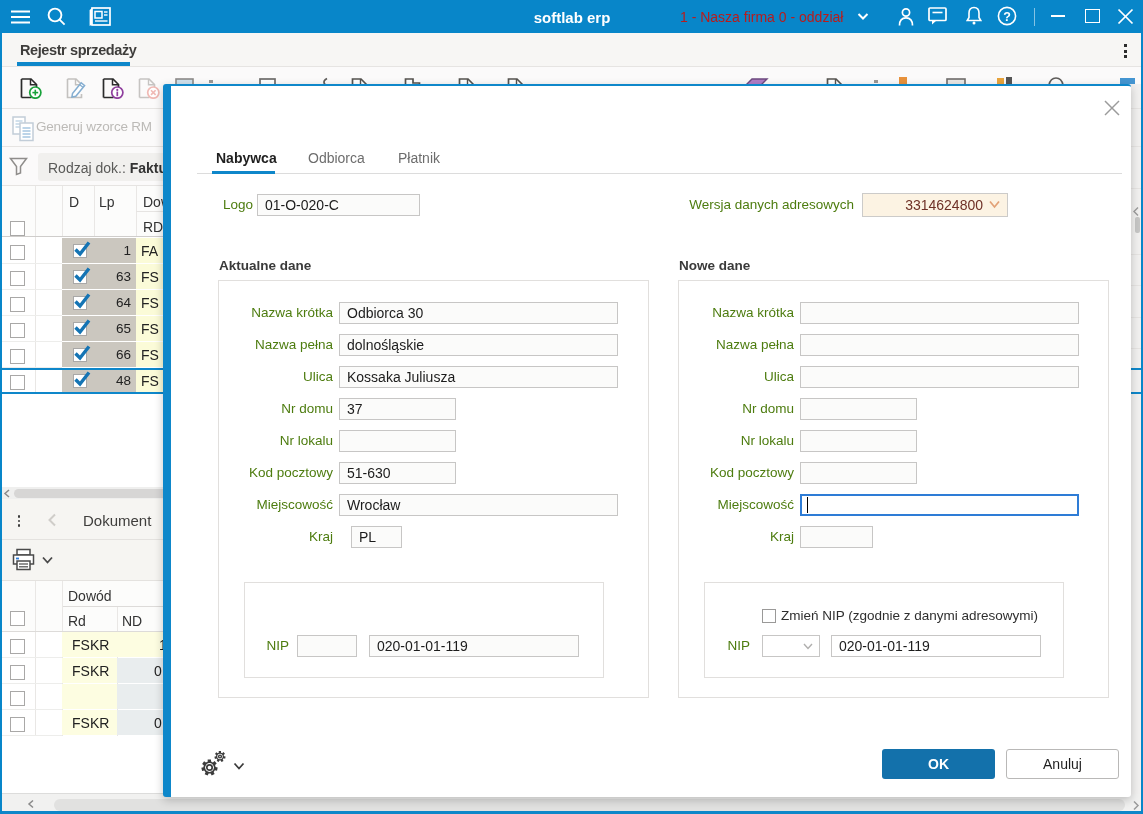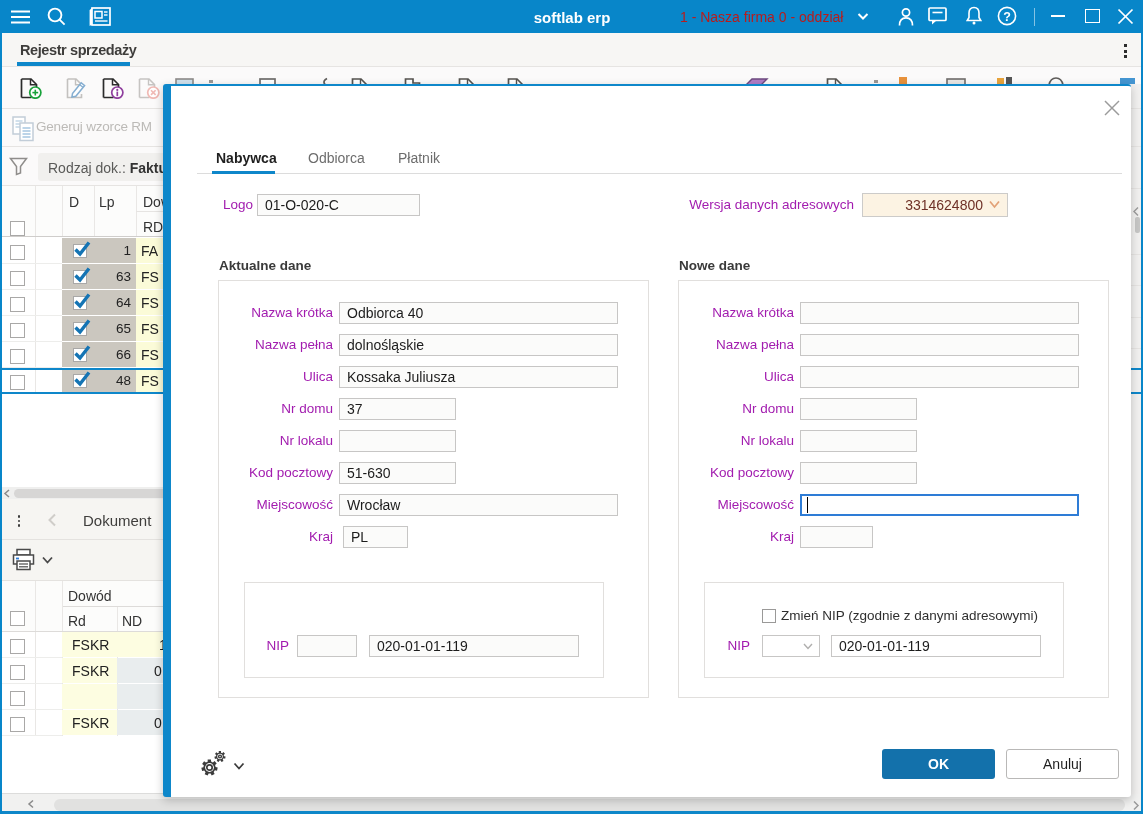--- a/index.html
+++ b/index.html
@@ -1,17 +1,17 @@
 <!DOCTYPE html>
 <html><head><meta charset="utf-8">
 <style>
 html,body{margin:0;padding:0;background:#fff}
 #app{position:relative;width:1143px;height:814px;overflow:hidden;font-family:"Liberation Sans",sans-serif;background:#fff}
 .abs{position:absolute}
-.lbl{position:absolute;font-size:13.5px;color:#a21caf;text-align:right;line-height:22px;white-space:nowrap}
+.lbl{position:absolute;font-size:13.5px;color:#4d7c0f;text-align:right;line-height:22px;white-space:nowrap}
 .inp{position:absolute;height:22px;background:#fbfbfa;border:1px solid #c7c6c5;box-sizing:border-box;font-size:14px;color:#1c1c1c;line-height:20px;padding:0 0 0 7px;white-space:nowrap;overflow:hidden}
 .gb{position:absolute;border:1px solid #e1dfdd}
 .cb{position:absolute;width:15px;height:15px;background:#fff;border:1px solid #a9a8a7;box-sizing:border-box}
 .cb2{position:absolute;width:14px;height:14px;background:#fff;border:1px solid #a9a8a7;box-sizing:border-box}
 .hl{position:absolute;height:1px;background:#e6e4e2}
 .vl{position:absolute;width:1px;background:#e9e7e5}
 .num{position:absolute;font-size:13.5px;color:#222;text-align:right;line-height:26px}
 .rdtxt{position:absolute;font-size:14px;color:#222;line-height:26px}
 .hdrtxt{position:absolute;font-size:14px;color:#333;line-height:22px}
 </style></head>
@@ -407,21 +407,21 @@
   <svg class="abs" style="left:818px;top:114px" width="11" height="9" viewBox="0 0 11 9">
         <path d="M1 1.5 L5.5 7 L10 1.5" stroke="#e2a176" stroke-width="1.7" fill="none"></path>
       </svg>
 
   <div class="abs" style="left:48px;top:172px;font-size:13.5px;font-weight:700;color:#3a3a3a">Aktualne dane</div>
   <div class="gb" style="left:47px;top:194px;width:429px;height:416px"></div>
   <div class="abs" style="left:508px;top:172px;font-size:13.5px;font-weight:700;color:#3a3a3a">Nowe dane</div>
   <div class="gb" style="left:507px;top:194px;width:429px;height:416px"></div>
   <div id="formrows">
         <div class="lbl" style="left:20px;top:216px;width:142px">Nazwa krótka</div>
-        <div class="inp" style="left:168px;top:216px;width:279px">Odbiorca 40</div>
+        <div class="inp" style="left:168px;top:216px;width:279px">Odbiorca 30</div>
         <div class="lbl" style="left:481px;top:216px;width:142px">Nazwa krótka</div>
         <div class="inp" style="left:629px;top:216px;width:279px"></div>
         <div class="lbl" style="left:20px;top:248px;width:142px">Nazwa pełna</div>
         <div class="inp" style="left:168px;top:248px;width:279px">dolnośląskie</div>
         <div class="lbl" style="left:481px;top:248px;width:142px">Nazwa pełna</div>
         <div class="inp" style="left:629px;top:248px;width:279px"></div>
         <div class="lbl" style="left:20px;top:280px;width:142px">Ulica</div>
         <div class="inp" style="left:168px;top:280px;width:279px">Kossaka Juliusza</div>
         <div class="lbl" style="left:481px;top:280px;width:142px">Ulica</div>
         <div class="inp" style="left:629px;top:280px;width:279px"></div>
@@ -436,21 +436,21 @@
         <div class="lbl" style="left:20px;top:376px;width:142px">Kod pocztowy</div>
         <div class="inp" style="left:168px;top:376px;width:117px">51-630</div>
         <div class="lbl" style="left:481px;top:376px;width:142px">Kod pocztowy</div>
         <div class="inp" style="left:629px;top:376px;width:117px"></div>
         <div class="lbl" style="left:20px;top:408px;width:142px">Miejscowość</div>
         <div class="inp" style="left:168px;top:408px;width:279px">Wrocław</div>
         <div class="lbl" style="left:481px;top:408px;width:142px">Miejscowość</div>
         <div class="inp" style="left:629px;top:408px;width:279px;border:2px solid #2e7cd6;background:#fff"></div>
         <div class="abs" style="left:636px;top:411px;width:1px;height:16px;background:#000"></div>
         <div class="lbl" style="left:20px;top:440px;width:142px">Kraj</div>
-        <div class="inp" style="left:172px;top:440px;width:65px">PL</div>
+        <div class="inp" style="left:180px;top:440px;width:51px">PL</div>
         <div class="lbl" style="left:481px;top:440px;width:142px">Kraj</div>
         <div class="inp" style="left:629px;top:440px;width:73px"></div>
       </div>
 
   <div class="gb" style="left:73px;top:496px;width:358px;height:94px"></div>
   <div class="lbl" style="left:60px;top:549px;width:58px">NIP</div>
   <div class="inp" style="left:126px;top:549px;width:60px"></div>
   <div class="inp" style="left:198px;top:549px;width:210px">020-01-01-119</div>
 
   <div class="gb" style="left:533px;top:496px;width:358px;height:94px"></div>

